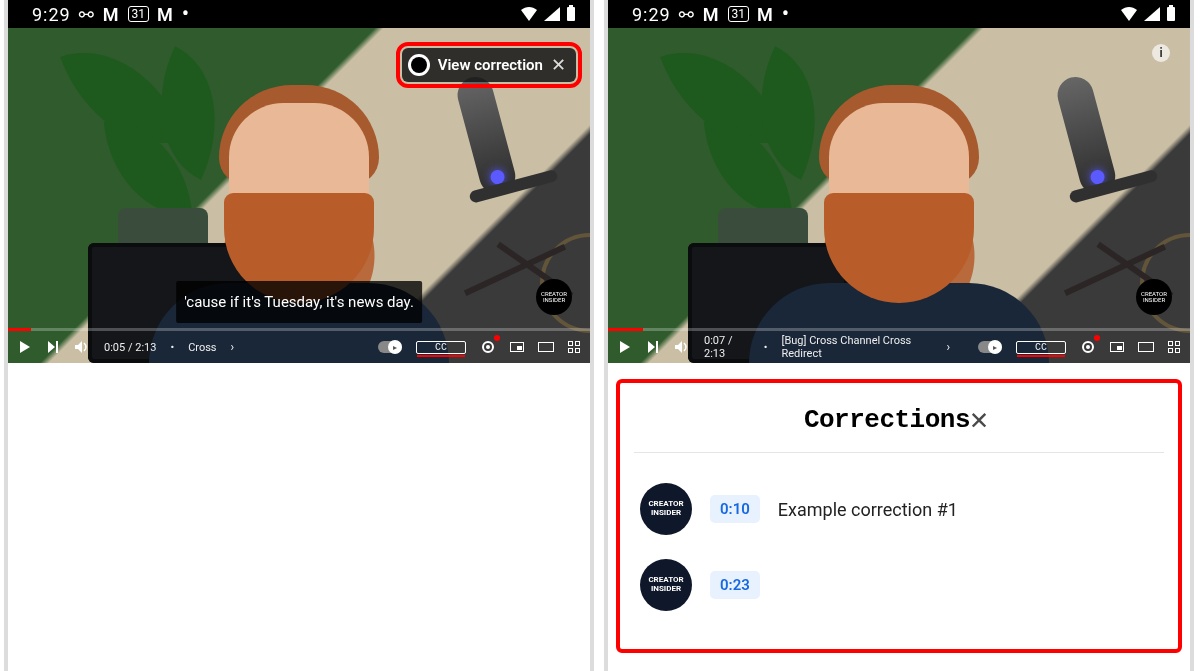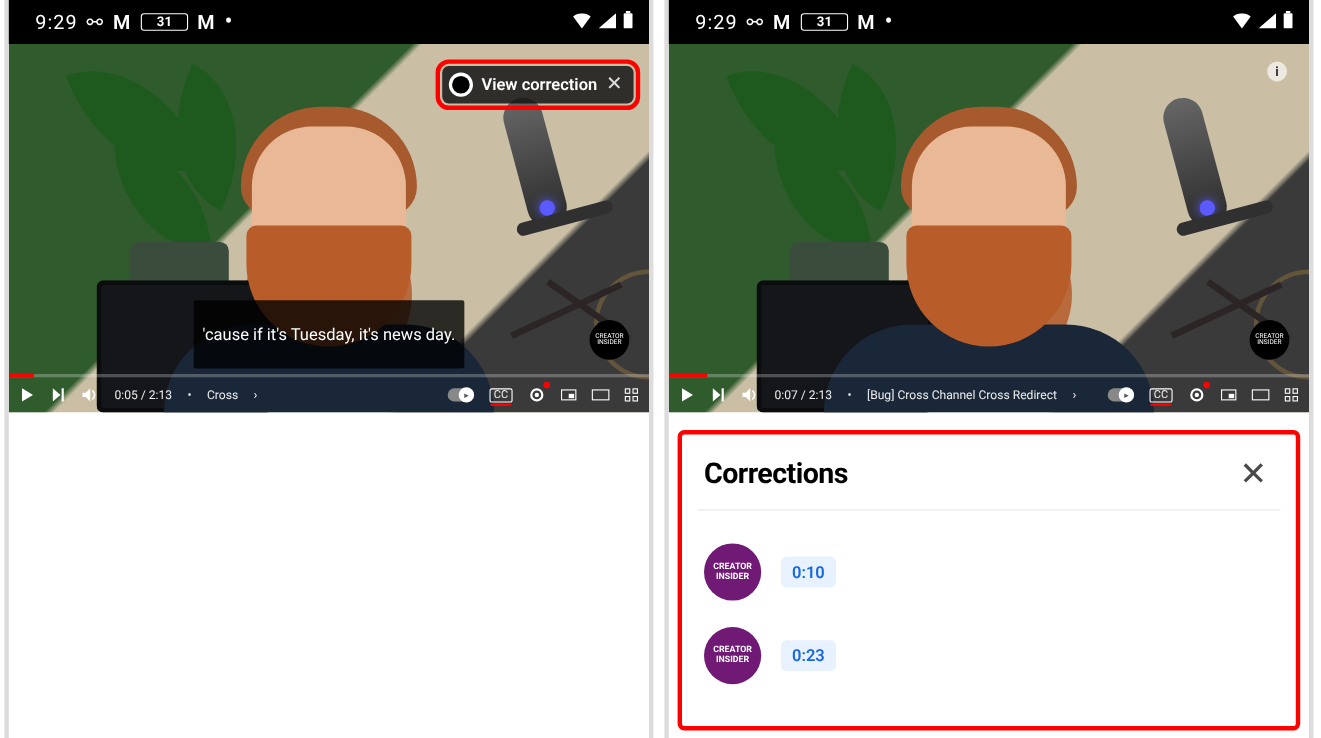--- a/index.html
+++ b/index.html
@@ -12,32 +12,32 @@
     width: 590px;
     border-left: 4px solid #dcdcdc;
     border-right: 4px solid #dcdcdc;
     background: #fff;
   }
   .phone-left { left: 4px; height: 671px; }
   .phone-right { left: 604px; height: 671px; }
 
   .statusbar {
     background: #000;
-    height: 40px;
+    height: 28px;
     color: #fff;
     display: flex;
     align-items: center;
     padding: 0 14px 0 24px;
     justify-content: space-between;
     font-size: 18px;
     letter-spacing: 1px;
   }
   .statusbar .left { display: flex; gap: 8px; align-items: center; }
   .statusbar .right { display: flex; gap: 6px; align-items: center; }
-  .statusbar .calendar { border: 1.5px solid #fff; border-radius: 3px; font-size: 12px; padding: 1px 14px; line-height: 1; font-weight: 700; letter-spacing: 0; }
+  .statusbar .calendar { border: 1.5px solid #fff; border-radius: 3px; font-size: 12px; padding: 1px 3px; line-height: 1; font-weight: 400; letter-spacing: 0; }
   .statusbar .gmail { font-weight: 600; }
   .statusbar .dot { font-size: 22px; line-height: 0; }
 
   .video {
     position: relative;
     height: 335px;
     overflow: hidden;
   }
 
   
@@ -76,21 +76,21 @@
   .wheel { position: absolute; border: 4px solid #6a5a3a; border-radius: 50%; }
   .w1{width:100px;height:100px;right:-50px;bottom:0;}
   .frame{position:absolute;width:110px;height:6px;background:#2a2222;right:20px;bottom:60px;transform:rotate(-25deg);}
   .frame2{position:absolute;width:90px;height:6px;background:#2a2222;right:10px;bottom:60px;transform:rotate(35deg);}
 
   .monitor { position:absolute; left:80px; bottom:0; width:160px; height:120px; background:#14161a; border-radius:6px; box-shadow: inset 0 0 0 4px #0b0c0e;}
   .ci-badge-small { position:absolute; right:18px; bottom:48px; width:36px; height:36px; background:#000; border-radius:50%; display:flex; align-items:center; justify-content:center; color:#fff; font-size:6px; text-align:center; line-height:1;}
 
   .caption {
     position: absolute; bottom: 40px; left: 50%; transform: translateX(-50%);
-    background: rgba(0,0,0,0.78); color: #fff; font-size: 15px; padding: 22px 8px; border-radius: 2px;
+    background: rgba(0,0,0,0.78); color: #fff; font-size: 15px; padding: 12px 8px; border-radius: 2px;
     white-space: nowrap;
   }
 
   .view-corrections-pill {
     position: absolute; top: 20px; right: 14px;
     display: flex; align-items: center; gap: 8px;
     background: rgba(20,20,20,0.85); color: #fff;
     padding: 6px 10px 6px 6px; border-radius: 4px;
     outline: 4px solid #ff0000; outline-offset: 2px; border-radius: 6px;
   }
@@ -104,21 +104,21 @@
   .controls {
     position: absolute; bottom: 0; left: 0; right: 0; height: 32px;
     display: flex; align-items: center; gap: 14px; padding: 0 10px;
     color: #eee; font-size: 11px;
     z-index: 5;
   }
   .controls .spacer { flex: 1; }
   .progress-rail { position: absolute; bottom: 32px; left: 0; right: 0; height: 3px; background: rgba(255,255,255,0.25); }
   .progress-fill { height: 100%; background: #ff0000; }
   .ctrl { cursor: pointer; display:inline-flex; align-items:center; }
-  .cc-box { border: 1.5px solid #fff; padding: 0 3px; font-size: 10px; border-radius: 2px; position:relative;}
+  .cc-box { border: 1.5px solid #fff; padding: 0 18px; font-size: 10px; border-radius: 2px; position:relative;font-family:Liberation Mono, monospace;}
   .cc-underline { position:absolute; bottom:-4px; left:0; right:0; height:2px; background:#ff0000; }
   .gear { position:relative; }
   .gear-dot { position:absolute; top:-4px; right:-4px; width:6px;height:6px;background:#ff0000;border-radius:50%; }
   .autoplay-toggle { width:24px; height:12px; background:#888; border-radius:6px; position:relative; }
   .autoplay-knob { position:absolute; right:0; top:-1px; width:14px; height:14px; background:#fff; border-radius:50%; display:flex;align-items:center;justify-content:center; font-size:8px; color:#555;}
   .mini-icon { width:14px; height:10px; border:1.5px solid #fff; position:relative; }
   .mini-icon::after{content:"";position:absolute;right:1px;bottom:1px;width:5px;height:4px;background:#fff;}
   .theater-icon { width:16px;height:10px;border:1.5px solid #fff;}
   .fs-icon { width:12px;height:12px; position:relative; }
   .fs-icon span{position:absolute;width:5px;height:5px;border:1.5px solid #fff;}
@@ -130,26 +130,26 @@
 
   .below-video { position: relative; }
 
   .corrections-panel {
     margin: 16px 8px 8px 8px;
     border: 4px solid #ff0000;
     border-radius: 6px;
     padding: 18px 20px 26px 20px;
     position: relative;
   }
-  .corr-head { display: flex; align-items: center; justify-content: space-between; padding-bottom: 14px; }
+  .corr-head { display: flex; align-items: center; justify-content: center; padding-bottom: 14px; font-family: Liberation Mono, monospace; }
   .corr-title { font-size: 26px; font-weight: 700; letter-spacing: -0.5px; }
   .corr-close { font-size: 30px; color: #4a4a4a; cursor: pointer; font-weight: 300; padding-right:6px;}
   .corr-divider { height:1px; background:#e5e5e5; margin: 0 -6px 18px; }
   .corr-item { display: flex; align-items: center; gap: 18px; padding: 12px 0; }
-  .corr-avatar { width: 52px; height: 52px; background:#701a75; border-radius:50%; color:#fff; font-size:8px; display:flex; align-items:center; justify-content:center; text-align:center; line-height:1.1; font-weight:700;}
+  .corr-avatar { width: 52px; height: 52px; background:#0f172a; border-radius:50%; color:#fff; font-size:8px; display:flex; align-items:center; justify-content:center; text-align:center; line-height:1.1; font-weight:700;}
   .corr-time { background:#e8f1fe; color:#1769e0; font-weight:600; font-size:15px; padding: 5px 10px; border-radius: 5px; cursor:pointer; min-width:46px; text-align:center;}
   .corr-text { font-size: 18px; color:#222; }
 </style>
 </head>
 <body>
 
 <div class="stage">
 
   <div class="phone phone-left">
     <div class="statusbar">
@@ -384,20 +384,21 @@
         <div class="corr-head">
           <div class="corr-title">Corrections</div>
           <div class="corr-close">✕</div>
         </div>
         <div class="corr-divider"></div>
 
         <div class="corr-item">
           <div class="corr-avatar">CREATOR
 INSIDER</div>
           <div class="corr-time">0:10</div>
+          <div class="corr-text">Example correction #1</div>
         </div>
 
         <div class="corr-item">
           <div class="corr-avatar">CREATOR
 INSIDER</div>
           <div class="corr-time">0:23</div>
         </div>
       </div>
     </div>
   </div>

